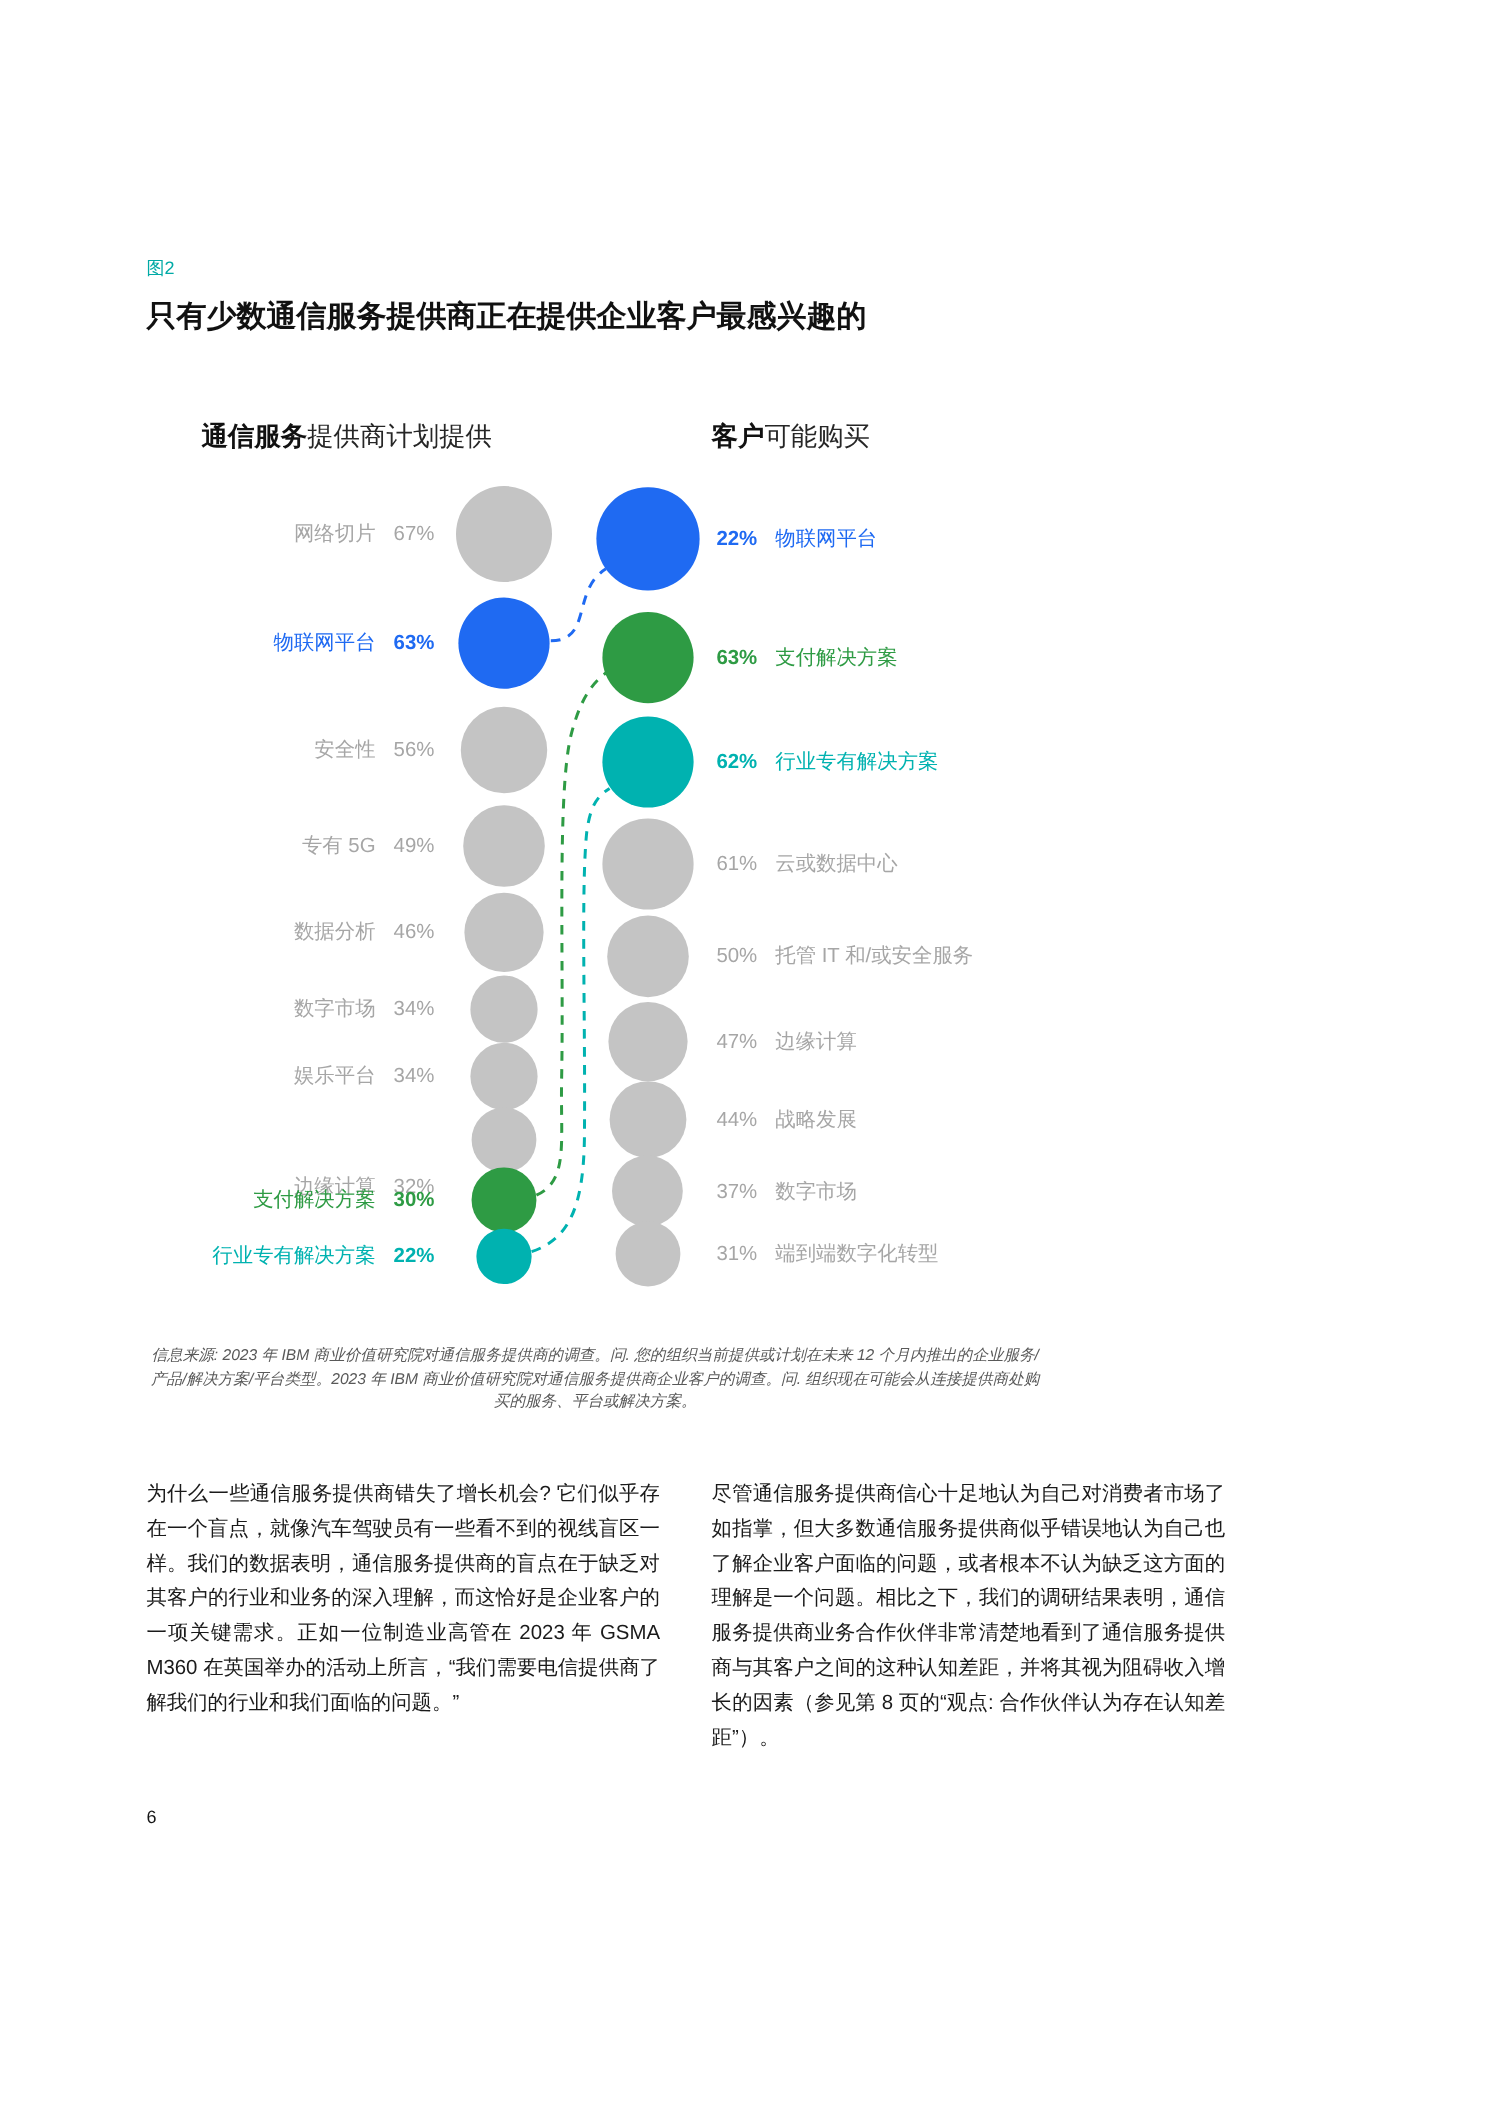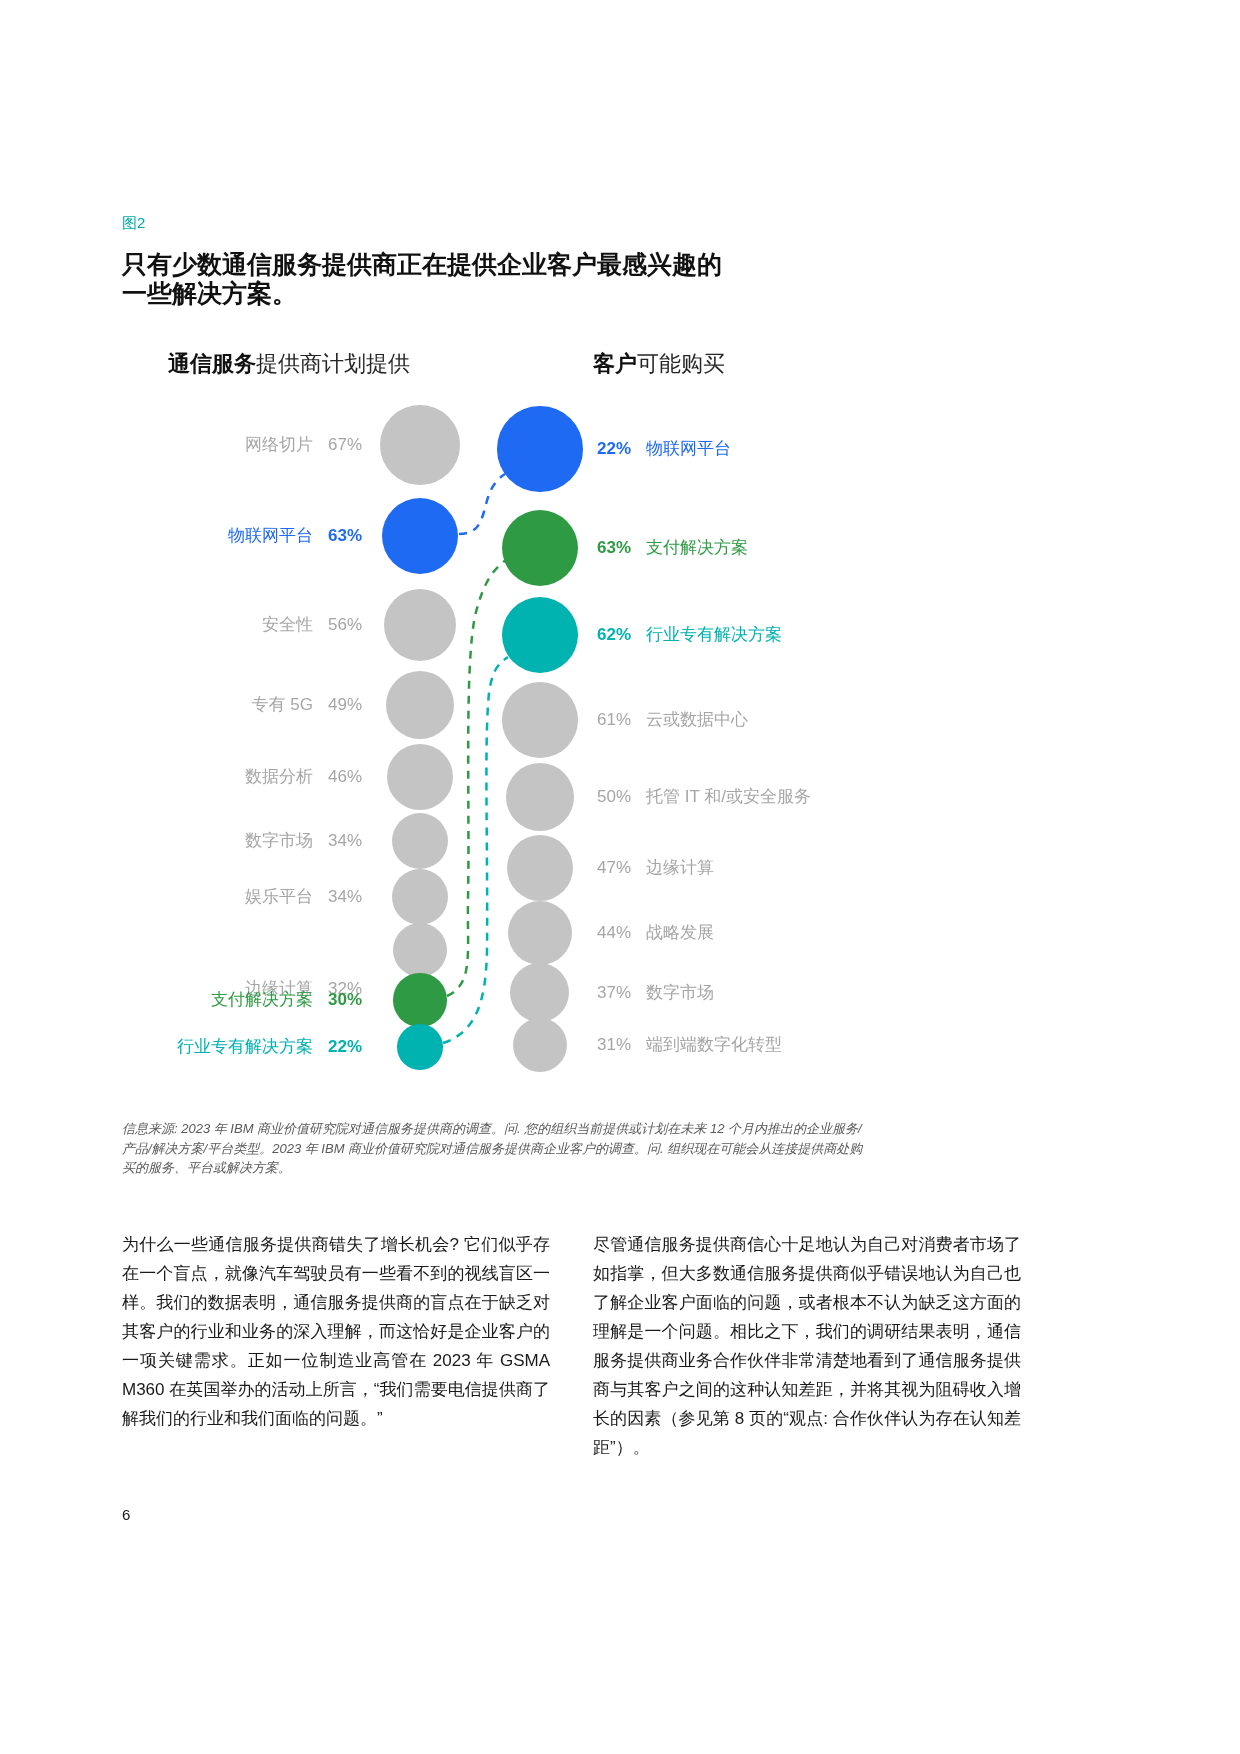--- a/index.html
+++ b/index.html
@@ -18,40 +18,39 @@
   .connectors { position:absolute; left:0; top:0; pointer-events:none; }
   .chart { position:absolute; left:0; top:0; width:1240px; height:1574px; }
   .bubble { position:absolute; border-radius:50%; }
   .rowtext { position:absolute; font-size:17px; line-height:22px; white-space:nowrap; }
   .rowtext.left { text-align:right; }
   .lpct { margin-left:15px; display:inline-block; }
   .rpct { margin-right:15px; display:inline-block; }
   .pct-bold { font-weight:700; }
   .source-note {
     position:absolute; left:122px; top:1119px; width:748px;
-    font-size:13px; line-height:19.5px; font-style:italic; color:#595959;
+    font-size:13px; line-height:19.5px; font-style:italic; color:#595959;text-align:center;
   }
   .body-col {
     position:absolute; top:1230px; width:428px;
     font-size:17px; line-height:29px; color:#1a1a1a; text-align:justify;
   }
   .body-left { left:122px; }
   .body-right { left:593px; }
   .page-number { position:absolute; left:122px; top:1506px; font-size:15px; color:#161616; }
 </style>
 </head>
 <body>
 
 <div class="page">
 
   <div class="fig-label" style="color: rgb(0, 170, 166);">图2</div>
 
   <div class="title">
     <div>只有少数通信服务提供商正在提供企业客户最感兴趣的</div>
-    <div>一些解决方案。</div>
   </div>
 
   <div class="hdr hdr-left"><span class="b">通信服务</span><span class="light">提供商计划提供</span></div>
 
   <div class="hdr hdr-right"><span class="b">客户</span><span class="light">可能购买</span></div>
 
   <svg id="connector-svg" class="connectors" viewBox="0 0 1240 1754" width="1240" height="1754">
       <path d="M459,534 C494,534 476,492 505,474" fill="none" stroke="#1f6af2" stroke-width="2.5" stroke-dasharray="8 7"></path>
       <path d="M447,996 C474,984 467,952 468,900 C470,800 464,660 476,612 C483,585 492,570 506,560" fill="none" stroke="#2e9b44" stroke-width="2.5" stroke-dasharray="8 7"></path>
       <path d="M443,1043 C477,1032 486,1000 487,950 C488,850 484,740 489,693 C492,672 497,664 508,657" fill="none" stroke="#00b2b0" stroke-width="2.5" stroke-dasharray="8 7"></path>

